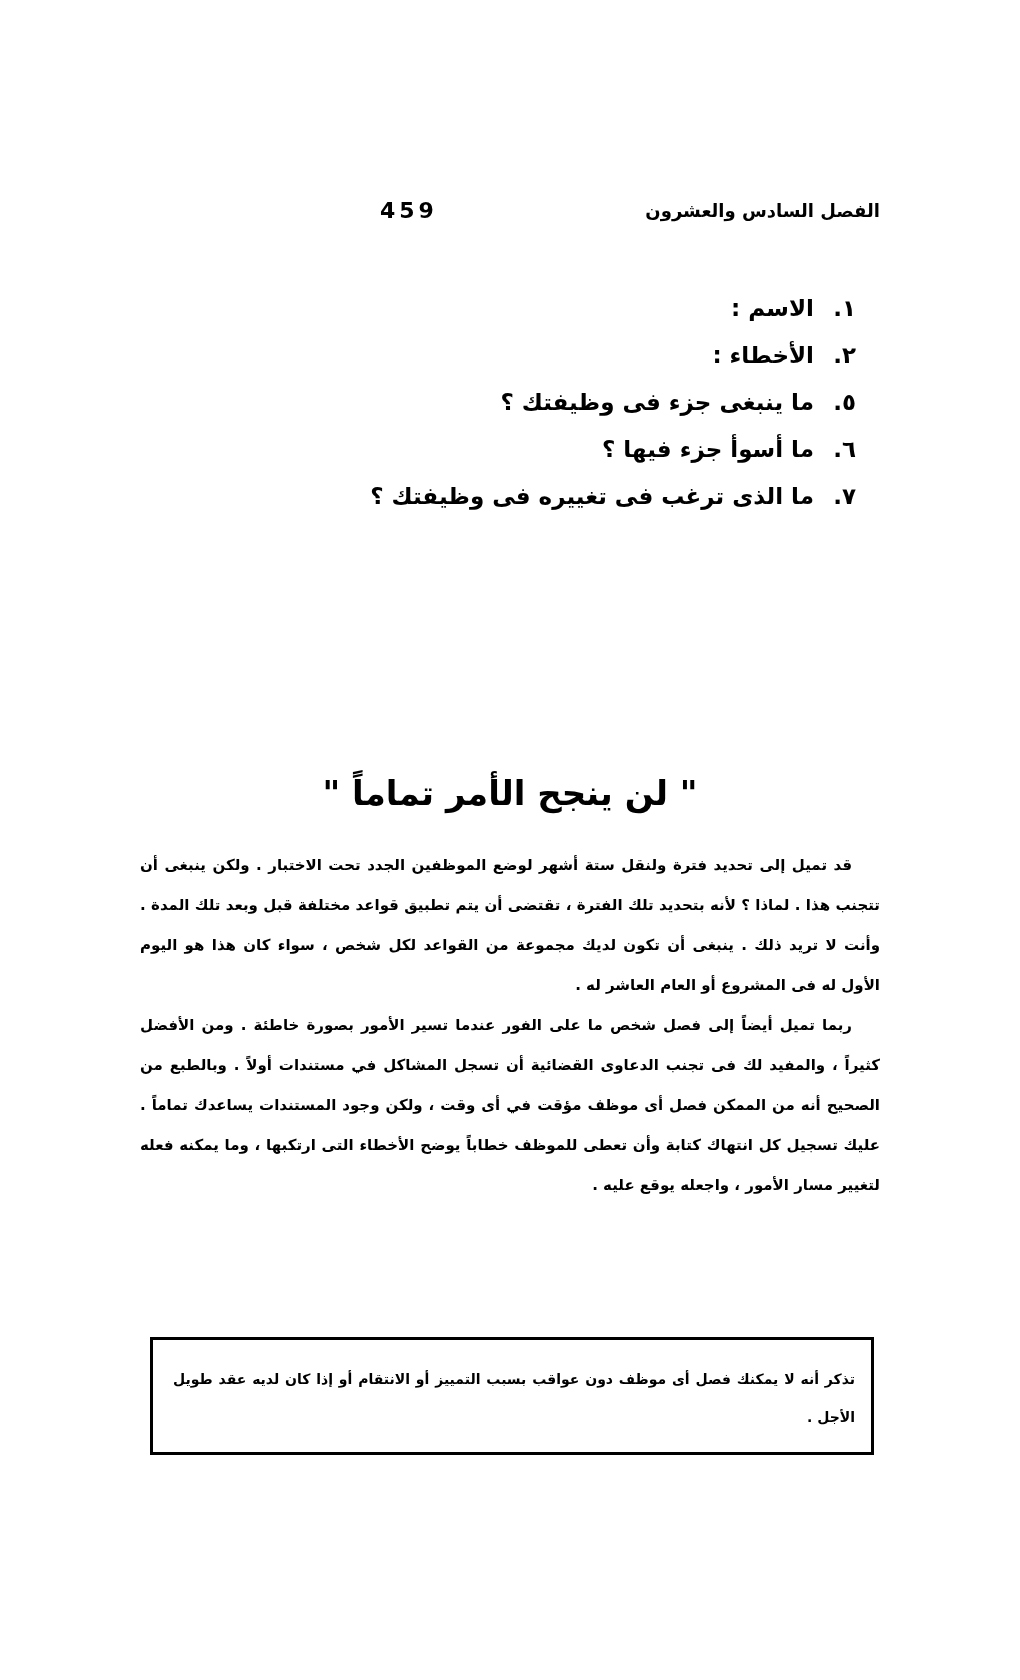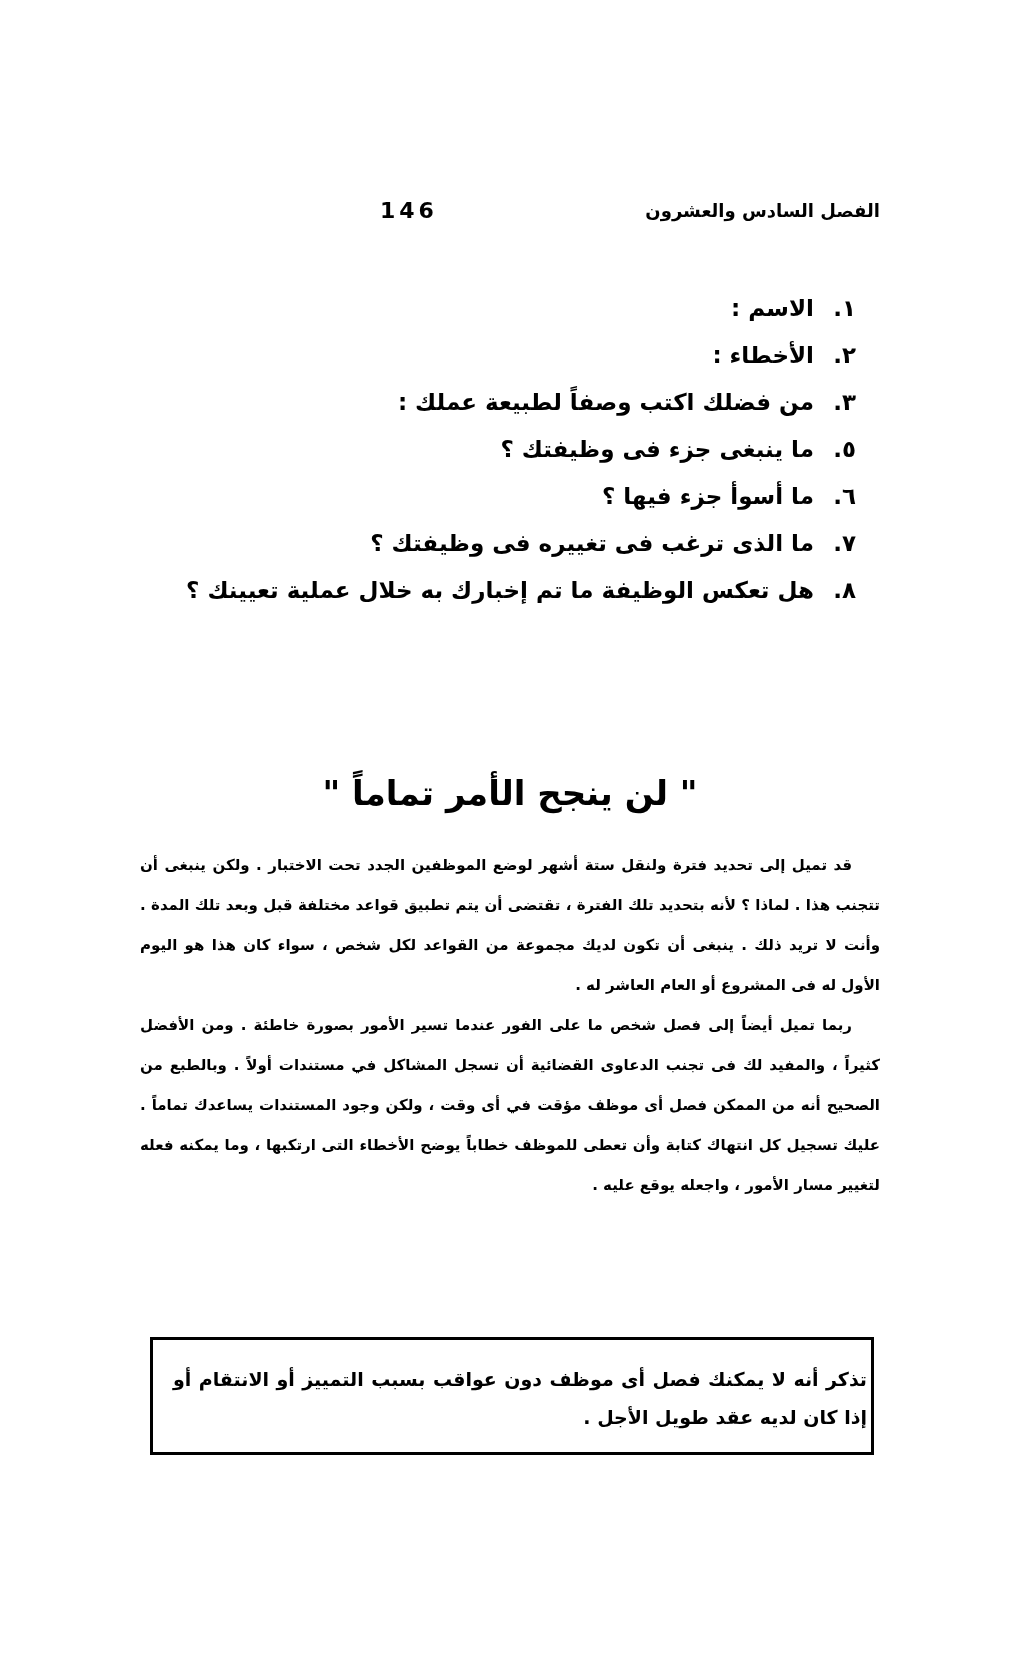--- a/index.html
+++ b/index.html
@@ -27,48 +27,46 @@
     direction: rtl; font-size: 34px; font-weight: 900; letter-spacing: -1px;
   }
   .body-text {
     position: absolute; top: 845px; right: 140px; width: 740px; direction: rtl;
     font-size: 15px; font-weight: bold; line-height: 40px; text-align: justify;
   }
   .body-text p { margin: 0; text-indent: 28px; }
   .note-box {
     position: absolute; top: 1337px; left: 150px; width: 724px; height: 118px;
     border: 3px solid #000; box-sizing: border-box; direction: rtl;
-    padding: 20px 4px 0 20px; font-size: 19px; font-weight: 900; line-height: 38px;
+    padding: 20px 16px 0 20px; font-size: 14px; font-weight: 900; line-height: 38px;
     text-align: justify;
   }
   .watermark {
     position: absolute; top: 1648px; left: 0; width: 1020px; text-align: center;
     font-family: "DejaVu Sans Mono", monospace; font-size: 15px; color: #f7b9b9;
     letter-spacing: 3px;
     margin-top: 41px;
   }
 </style>
 </head>
 <body>
 
 <div class="page">
 
   <div class="header">
     <span class="chapter-title">الفصل السادس والعشرون</span>
-    <span class="page-number">146</span>
+    <span class="page-number">459</span>
   </div>
 
   <ol class="questions">
     <li><span class="num">١.</span> <span>الاسم :</span></li>
     <li><span class="num">٢.</span> <span>الأخطاء :</span></li>
-    <li><span class="num">٣.</span> <span>من فضلك اكتب وصفاً لطبيعة عملك :</span></li>
     <li><span class="num">٥.</span> <span>ما ينبغى جزء فى وظيفتك ؟</span></li>
     <li><span class="num">٦.</span> <span>ما أسوأ جزء فيها ؟</span></li>
     <li><span class="num">٧.</span> <span>ما الذى ترغب فى تغييره فى وظيفتك ؟</span></li>
-    <li><span class="num">٨.</span> <span>هل تعكس الوظيفة ما تم إخبارك به خلال عملية تعيينك ؟</span></li>
   </ol>
 
   <h2 class="section-title">" لن ينجح الأمر تماماً "</h2>
 
   <div class="body-text">
     <p>قد تميل إلى تحديد فترة ولنقل ستة أشهر لوضع الموظفين الجدد تحت الاختبار . ولكن ينبغى أن تتجنب هذا . لماذا ؟ لأنه بتحديد تلك الفترة ، تقتضى أن يتم تطبيق قواعد مختلفة قبل وبعد تلك المدة . وأنت لا تريد ذلك . ينبغى أن تكون لديك مجموعة من القواعد لكل شخص ، سواء كان هذا هو اليوم الأول له فى المشروع أو العام العاشر له .</p>
     <p>ربما تميل أيضاً إلى فصل شخص ما على الفور عندما تسير الأمور بصورة خاطئة . ومن الأفضل كثيراً ، والمفيد لك فى تجنب الدعاوى القضائية أن تسجل المشاكل في مستندات أولاً . وبالطبع من الصحيح أنه من الممكن فصل أى موظف مؤقت في أى وقت ، ولكن وجود المستندات يساعدك تماماً . عليك تسجيل كل انتهاك كتابة وأن تعطى للموظف خطاباً يوضح الأخطاء التى ارتكبها ، وما يمكنه فعله لتغيير مسار الأمور ، واجعله يوقع عليه .</p>
   </div>
 
   <div class="note-box">

